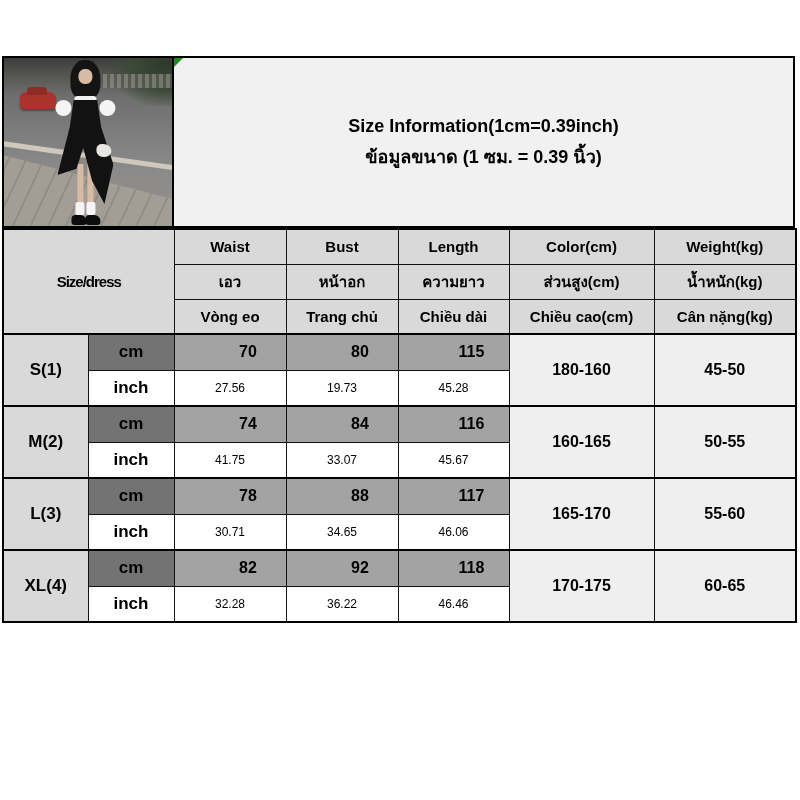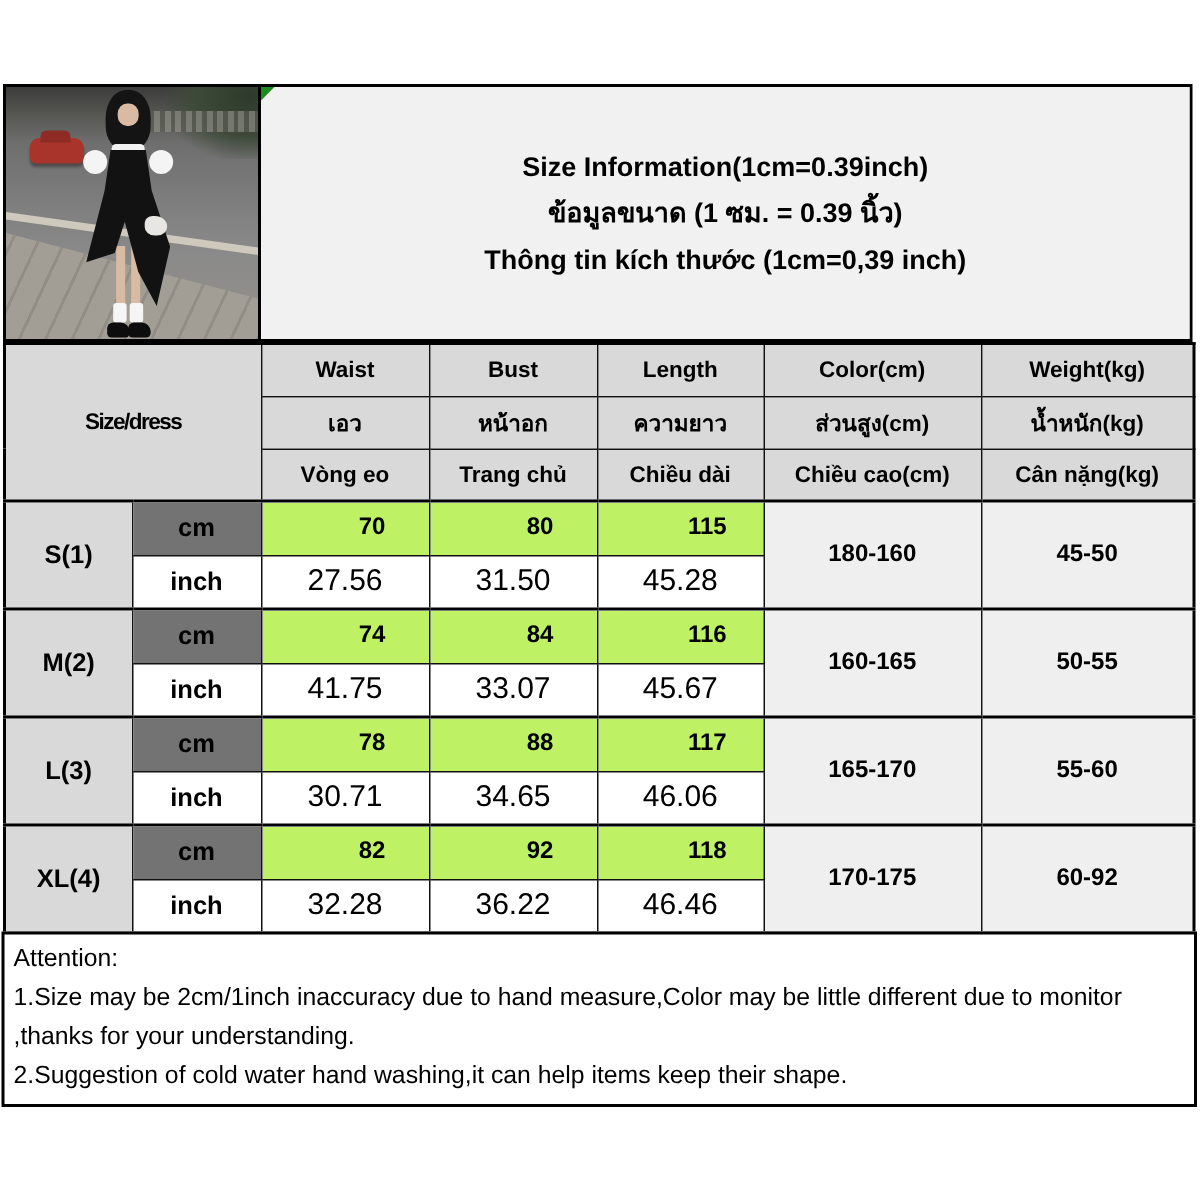--- a/index.html
+++ b/index.html
@@ -62,22 +62,22 @@
     padding:0;overflow:hidden;}
   .size-table thead tr{height:35px;}
   .size-table tbody tr{height:36px;}
   .size-table thead th{background:#d9d9d9;font-weight:bold;font-size:15px;}
   .size-table thead tr:last-child th{border-bottom:2px solid #000;}
   th.corner{background:#d9d9d9;font-size:30px;font-weight:bold;letter-spacing:-1px;}
   td.c-size{background:#d9d9d9;font-weight:bold;font-size:17px;}
   td.c-unit{font-weight:bold;font-size:17px;}
   td.unit-cm{background:#737373;}
   td.unit-inch{background:#ffffff;}
-  td.v-cm{background:#bef264;font-weight:bold;font-size:16px;padding-left:36px;}
-  td.v-inch{background:#ffffff;font-weight:normal;font-size:20px;}
+  td.v-cm{background:#a3a3a3;font-weight:bold;font-size:16px;padding-left:36px;}
+  td.v-inch{background:#ffffff;font-weight:normal;font-size:12px;}
   td.v-merge{background:#efefef;font-weight:bold;font-size:16px;}
   tr.row-cm td{border-top:2px solid #000;}
 
   
   .attention{position:absolute;left:1px;top:621px;width:797px;height:117px;box-sizing:border-box;
     border:2px solid #000;background:#fff;padding:3px 6px;font-size:16.5px;line-height:26px;}
   .attention p{margin:0;}
 </style>
 </head>
 <body>
@@ -104,21 +104,20 @@
         <div class="p-sock-l"></div>
         <div class="p-sock-r"></div>
         <div class="p-shoe-l"></div>
         <div class="p-shoe-r"></div>
       </div>
     </div>
     <div class="title-cell">
       <div class="corner-marker"></div>
       <div class="title-line">Size Information(1cm=0.39inch)</div>
       <div class="title-line">ข้อมูลขนาด (1 ซม. = 0.39 นิ้ว)</div>
-      <div class="title-line">Thông tin kích thước (1cm=0,39 inch)</div>
     </div>
   </div>
 
   <table class="size-table">
     <colgroup>
       <col style="width:85px">
         <col style="width:86px">
         <col style="width:112px">
       <col style="width:112px">
         <col style="width:111px">
@@ -155,21 +154,21 @@
       <td class="c-unit unit-cm">cm</td>
       <td class="v-cm">70</td>
       <td class="v-cm">80</td>
       <td class="v-cm">115</td>
       <td class="v-merge" rowspan="2">180-160</td>
       <td class="v-merge" rowspan="2">45-50</td>
     </tr>
     <tr class="row-inch">
       <td class="c-unit unit-inch">inch</td>
       <td class="v-inch">27.56</td>
-      <td class="v-inch">31.50</td>
+      <td class="v-inch">19.73</td>
       <td class="v-inch">45.28</td>
     </tr>
 
     <tr class="row-cm">
       <td class="c-size" rowspan="2">M(2)</td>
       <td class="c-unit unit-cm">cm</td>
       <td class="v-cm">74</td>
       <td class="v-cm">84</td>
       <td class="v-cm">116</td>
       <td class="v-merge" rowspan="2">160-165</td>
@@ -198,30 +197,25 @@
       <td class="v-inch">46.06</td>
     </tr>
 
     <tr class="row-cm">
       <td class="c-size" rowspan="2">XL(4)</td>
       <td class="c-unit unit-cm">cm</td>
       <td class="v-cm">82</td>
       <td class="v-cm">92</td>
       <td class="v-cm">118</td>
       <td class="v-merge" rowspan="2">170-175</td>
-      <td class="v-merge" rowspan="2">60-92</td>
+      <td class="v-merge" rowspan="2">60-65</td>
     </tr>
     <tr class="row-inch">
       <td class="c-unit unit-inch">inch</td>
       <td class="v-inch">32.28</td>
       <td class="v-inch">36.22</td>
       <td class="v-inch">46.46</td>
     </tr>
   </tbody>
   </table>
 
-  <div class="attention">
-    <p>Attention:</p>
-    <p>1.Size may be 2cm/1inch inaccuracy due to hand measure,Color may be little different due to monitor ,thanks for your understanding.</p>
-    <p>2.Suggestion of cold water hand washing,it can help items keep their shape.</p>
-  </div>
 
 </div>
 
 </body></html>

